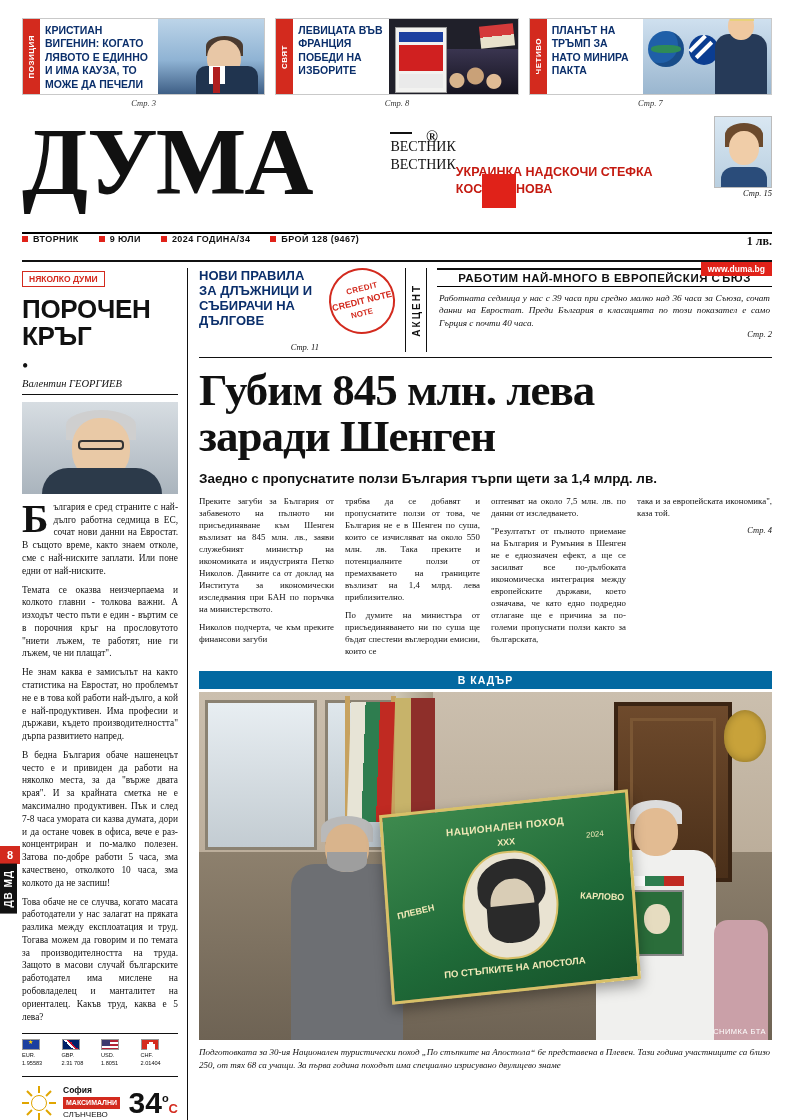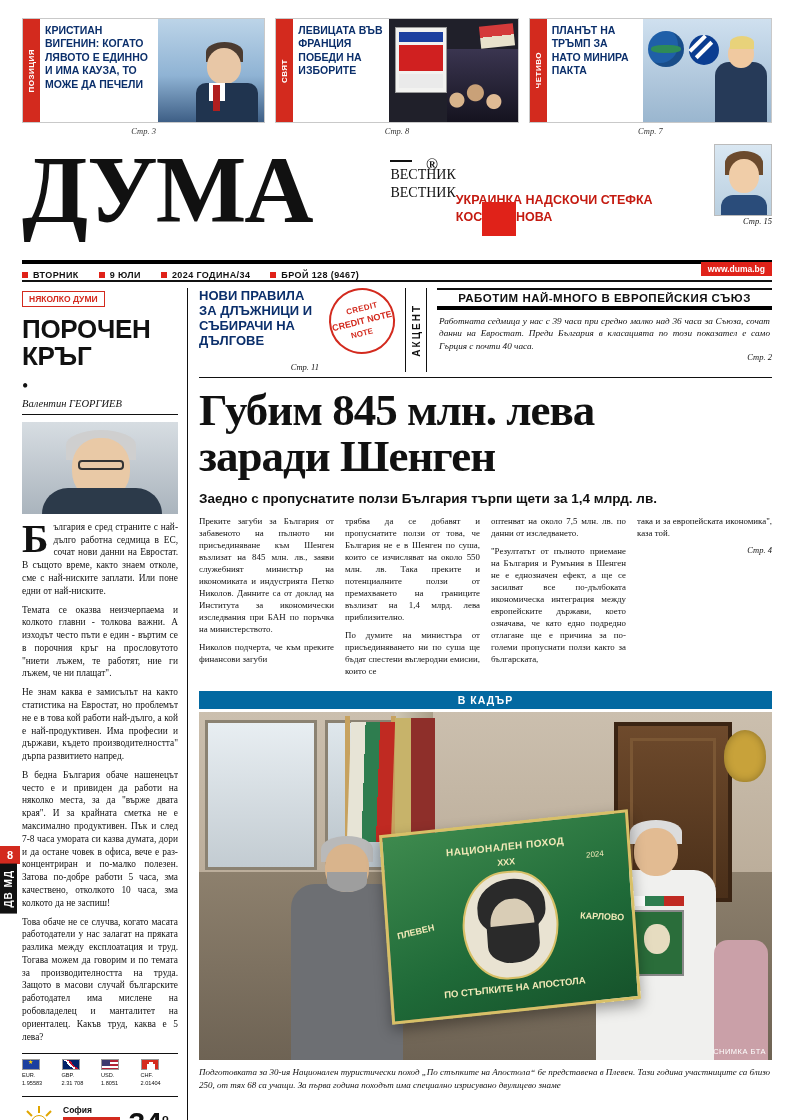--- a/index.html
+++ b/index.html
@@ -8,21 +8,21 @@
     width: 794px; height: 1120px;
     background: #ffffff;
     font-family: "Liberation Serif", serif;
     color: #111;
     position: relative;
     overflow: hidden;
   }
   .page { position:relative; width:794px; height:1120px; padding: 18px 22px; }
 
   
-  .teasers { display:flex; gap:10px; height:105px; }
+  .teasers { display:flex; gap:10px; height:77px; }
   .teaser { flex:1; display:flex; border:1px solid #c9c9c9; position:relative; overflow:hidden; background:#fff; }
   .teaser-tag {
     width:17px; background:#d32a1e; color:#fff; font-family:"Liberation Sans", sans-serif;
     font-size:8px; font-weight:bold; letter-spacing:.5px;
     display:flex; align-items:center; justify-content:center;
   }
   .teaser-tag span { writing-mode: vertical-rl; transform: rotate(180deg); white-space:nowrap; }
   .teaser-text {
     padding:5px 4px 4px 5px; font-family:"Liberation Sans", sans-serif;
     font-weight:bold; font-size:10.5px; line-height:1.28; color:#0b2f6b; width:118px;
@@ -75,22 +75,22 @@
   .levi .dash { width:22px; height:2px; background:#111; margin-bottom:4px; }
   .mast-right { margin-left:auto; display:flex; gap:20px; align-items:flex-end; }
   .mast-head-text { font-family:"Liberation Sans", sans-serif; font-weight:bold; font-size:12.5px; color:#c41a10; line-height:1.35; text-align:left; padding-top:6px; }
   .mast-portrait { width:58px; height:72px; background:linear-gradient(180deg,#d9e7f2,#b9cfe0); border:1px solid #bbb; position:relative; overflow:hidden; }
   .mast-portrait .f { position:absolute; left:14px; top:14px; width:30px; height:34px; background:#f0cda8; border-radius:48%; }
   .mast-portrait .h { position:absolute; left:10px; top:6px; width:38px; height:24px; background:#6b4a2d; border-radius:50% 50% 0 0; }
   .mast-portrait .sh { position:absolute; left:6px; bottom:0; width:46px; height:20px; background:#2a4c7a; border-radius:12px 12px 0 0; }
   .mast-stp { font-size:8.5px; font-style:italic; text-align:right; margin-top:0; }
 
   
-  .datebar { border-top:4px solid #000000; border-bottom:2px solid #111; margin-top:4px; height:22px;
-    display:flex; align-items:flex-end; font-family:"Liberation Sans", sans-serif; font-size:9px; letter-spacing:.4px; }
+  .datebar { border-top:2px solid #000000; border-bottom:2px solid #111; margin-top:4px; height:30px;
+    display:flex; align-items:flex-start; font-family:"Liberation Sans", sans-serif; font-size:9px; letter-spacing:.4px; }
   .datebar .item { display:flex; align-items:center; margin-right:20px; font-weight:bold; }
   .datebar .sq { width:6px; height:6px; background:#e02219; margin-right:5px; }
   .datebar .price { margin-left:auto; margin-right:0; font-family:"Liberation Serif", serif; font-size:12px; font-weight:bold; letter-spacing:0; }
   .siteurl { position:absolute; right:22px; top:262px; background:#e02219; color:#fff;
     font-family:"Liberation Sans", sans-serif; font-size:8.5px; font-weight:bold; padding:2px 7px; }
 
   
   .content { display:flex; margin-top:6px; }
   .col-left { width:166px; padding-right:9px; border-right:1px solid #111; }
   .col-main { flex:1; padding-left:11px; }
@@ -150,21 +150,21 @@
   .stamp .t1 { position:absolute; width:100%; text-align:center; top:16px; color:#d32a1e; font-family:"Liberation Sans", sans-serif;
     font-size:8px; font-weight:bold; transform:rotate(-14deg); letter-spacing:.4px; }
   .stamp .t2 { position:absolute; width:100%; text-align:center; top:28px; color:#d32a1e; font-family:"Liberation Sans", sans-serif;
     font-size:9px; font-weight:bold; transform:rotate(-14deg); }
   .stamp .t3 { position:absolute; width:100%; text-align:center; top:41px; color:#d32a1e; font-family:"Liberation Sans", sans-serif;
     font-size:8px; font-weight:bold; transform:rotate(-14deg); }
   .accent-col { width:22px; display:flex; align-items:center; justify-content:center; border-left:1px solid #111; border-right:1px solid #111; }
   .accent-col span { writing-mode:vertical-rl; transform:rotate(180deg); font-family:"Liberation Sans", sans-serif;
     font-size:10px; font-weight:bold; letter-spacing:2px; }
   .accent-body { flex:1; }
-  .accent-head { border-top:2px solid #111; border-bottom:4px solid #000000; text-align:center;
+  .accent-head { border-top:2px solid #111; border-bottom:1px solid #000000; text-align:center;
     font-family:"Liberation Sans", sans-serif; font-weight:bold; font-size:11.5px; letter-spacing:.5px; padding:2px 0; }
   .accent-text { font-size:9.2px; line-height:1.35; text-align:justify; padding:5px 2px 0; font-style:italic; }
   .accent-stp { font-size:8.5px; font-style:italic; text-align:right; }
 
   
   .headline { font-family:"Liberation Serif", serif; font-weight:bold; font-size:45px; line-height:1.02;
     letter-spacing:-1px; margin-top:10px; }
   .subhead { font-family:"Liberation Sans", sans-serif; font-weight:bold; font-size:13.5px; margin-top:11px; color:#111; }
   .three-col { display:flex; gap:11px; margin-top:9px; font-size:8.9px; line-height:1.35; text-align:justify; }
   .three-col .c { flex:1; }

